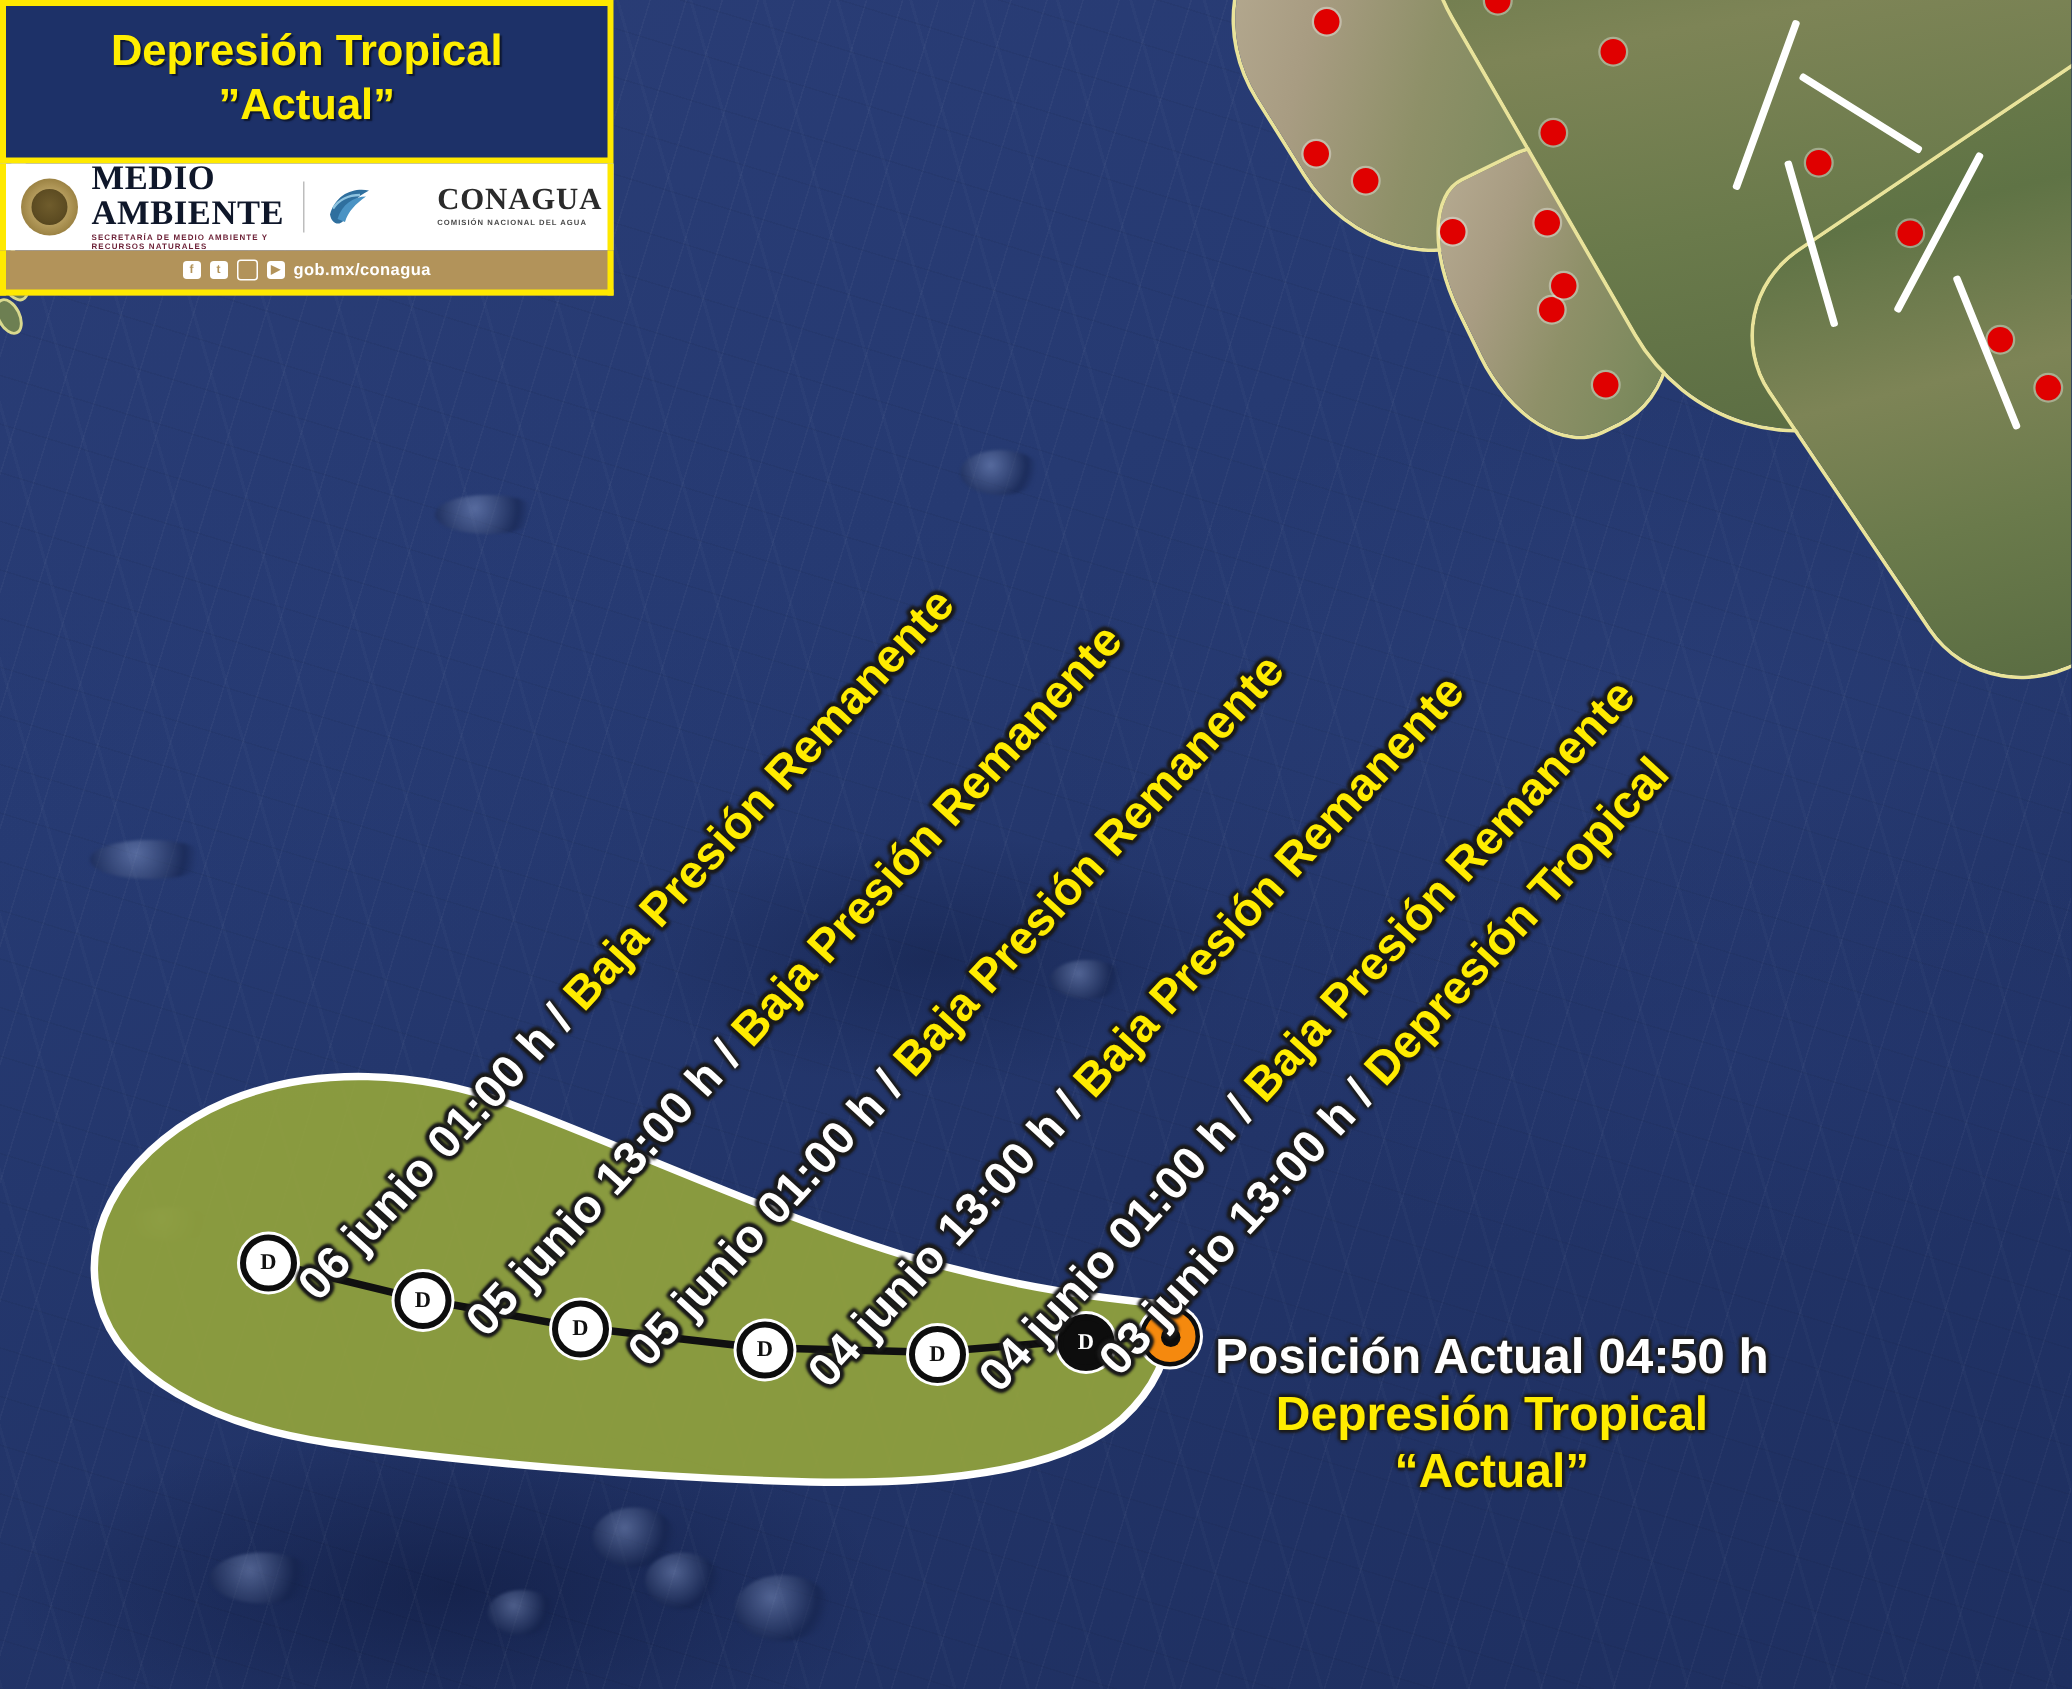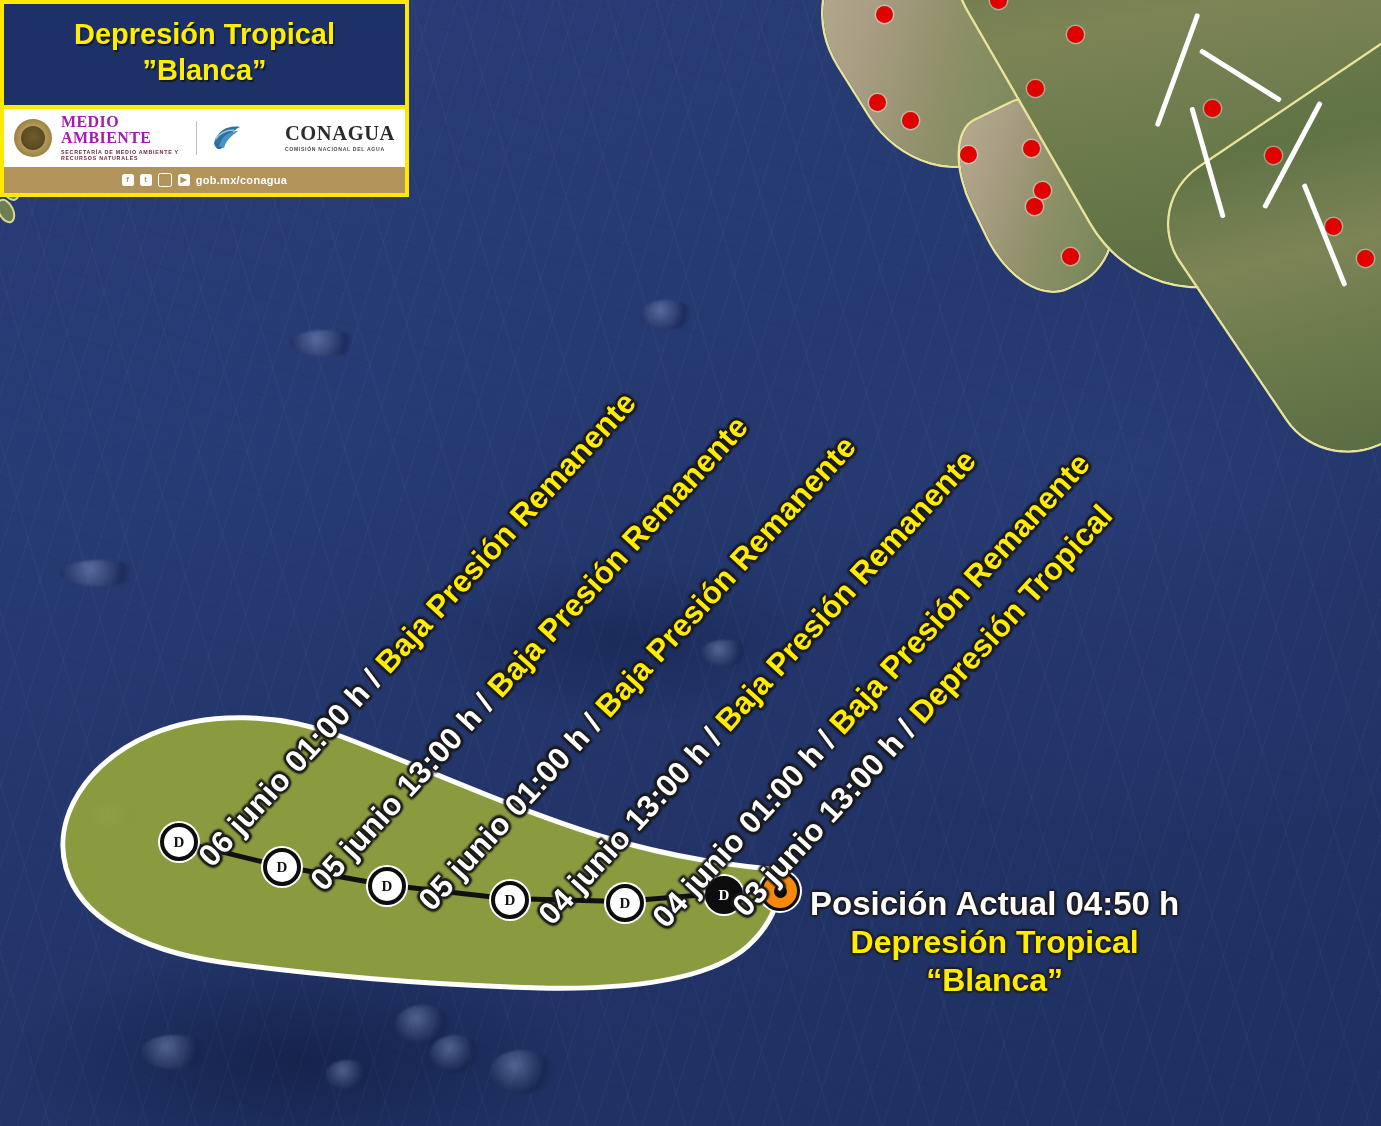--- a/index.html
+++ b/index.html
@@ -84,21 +84,21 @@
   .hdr-title .t1,.hdr-title .t2{color:#ffee00;font-weight:bold;font-size:29px;line-height:1.25;
     text-shadow:1.5px 1.5px 1px rgba(0,0,0,.55);}
   .hdr-logo{background:#ffffff;border-left:4px solid #ffe900;border-right:4px solid #ffe900;
     box-sizing:border-box;height:58px;display:flex;align-items:center;padding:0 10px;gap:9px;}
   .seal{width:38px;height:38px;border-radius:50%;flex:0 0 auto;
     background:radial-gradient(circle at 50% 50%, #c7b27a 0%, #b49b5c 45%, #9c8344 70%, #8a7138 100%);
     position:relative;}
   .seal:after{content:"";position:absolute;inset:7px;border-radius:50%;
     background:radial-gradient(circle at 50% 45%, #6f5c2c 0%, #5d4c22 60%, #4b3c18 100%);}
   .ma-block{display:flex;flex-direction:column;justify-content:center;}
-  .ma-main{font-family:"Liberation Serif",serif;font-weight:bold;font-size:16px;color:#a21caf;
+  .ma-main{font-family:"Liberation Serif",serif;font-weight:bold;font-size:23px;color:#0f172a;
     letter-spacing:.4px;line-height:1;}
   .ma-sub{font-size:5.3px;color:#6b1f35;letter-spacing:.75px;margin-top:3px;font-weight:bold;}
   .vdiv{width:1px;height:34px;background:#bdbdbd;margin:0 4px;flex:0 0 auto;}
   .cn-wave{width:34px;height:34px;flex:0 0 auto;position:relative;}
   .cn-block{display:flex;flex-direction:column;justify-content:center;margin-left:32px;}
   .cn-main{font-family:"Liberation Serif",serif;font-weight:bold;font-size:20.5px;color:#2b2b2b;
     letter-spacing:.6px;line-height:1;}
   .cn-sub{font-size:5.1px;color:#4a4a4a;letter-spacing:.7px;margin-top:3px;font-weight:bold;}
   .hdr-bar{background:#b2935a;border:4px solid #ffe900;border-top:0;box-sizing:border-box;
     height:30px;display:flex;align-items:center;justify-content:center;gap:6px;}
@@ -206,27 +206,27 @@
       <div class="diaglabel" style="left: 330px; top: 862px; transform: rotate(-47.5deg);"><span class="dt">05 junio 13:00 h</span><span class="sep"> / </span><span class="st">Baja Presión Remanente</span></div>
       <div class="diaglabel" style="left: 438px; top: 882px; transform: rotate(-47.5deg);"><span class="dt">05 junio 01:00 h</span><span class="sep"> / </span><span class="st">Baja Presión Remanente</span></div>
       <div class="diaglabel" style="left: 558px; top: 896px; transform: rotate(-47.5deg);"><span class="dt">04 junio 13:00 h</span><span class="sep"> / </span><span class="st">Baja Presión Remanente</span></div>
       <div class="diaglabel" style="left: 672px; top: 899px; transform: rotate(-47.5deg);"><span class="dt">04 junio 01:00 h</span><span class="sep"> / </span><span class="st">Baja Presión Remanente</span></div>
       <div class="diaglabel" style="left: 752px; top: 888px; transform: rotate(-47.5deg);"><span class="dt">03 junio 13:00 h</span><span class="sep"> / </span><span class="st">Depresión Tropical</span></div>
     </div>
 
   <div class="callout">
     <div class="l1">Posición Actual 04:50 h</div>
     <div class="l2">Depresión Tropical</div>
-    <div class="l3">“Blanca”</div>
+    <div class="l3">“Actual”</div>
   </div>
 
   <div class="hdr">
     <div class="hdr-title">
       <div class="t1">Depresión Tropical</div>
-      <div class="t2">”Blanca”</div>
+      <div class="t2">”Actual”</div>
     </div>
 
     <div class="hdr-logo">
       <div class="seal"></div>
       <div class="ma-block">
         <div class="ma-main">MEDIO AMBIENTE</div>
         <div class="ma-sub">SECRETARÍA DE MEDIO AMBIENTE Y RECURSOS NATURALES</div>
       </div>
       <div class="vdiv"></div>
       <div class="cn-wave">

